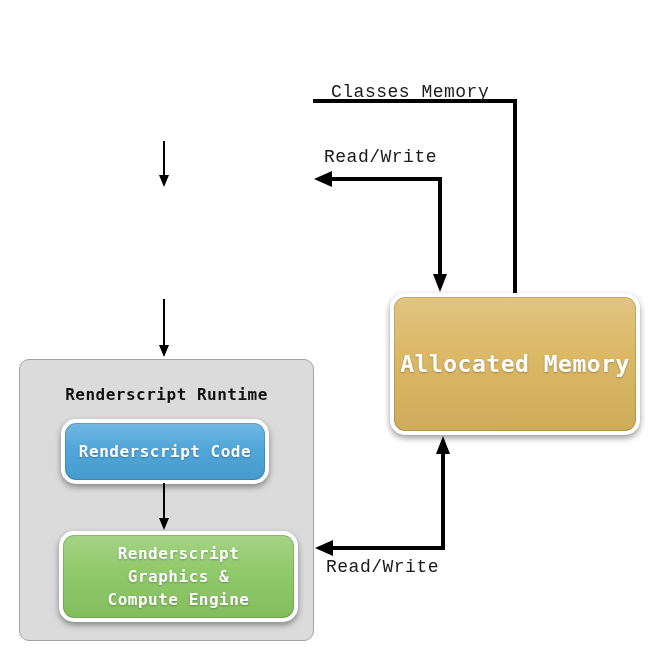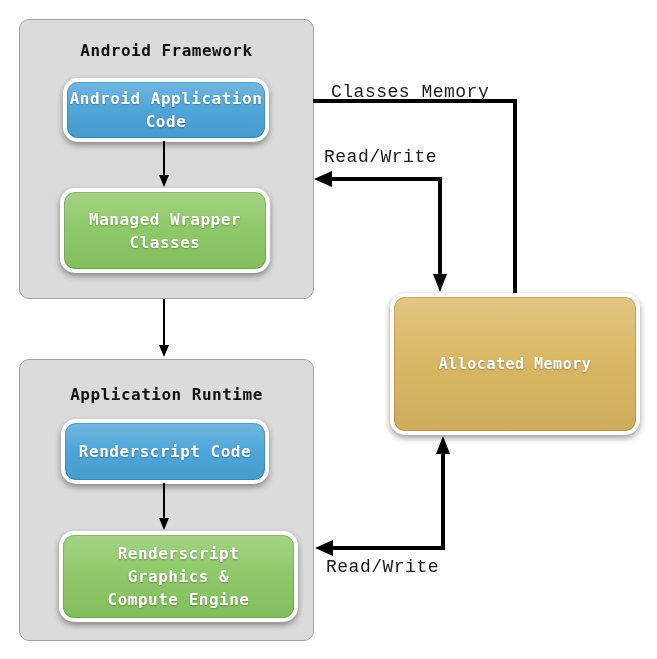--- a/index.html
+++ b/index.html
@@ -60,21 +60,21 @@
     text-shadow: 0 1px 2px rgba(0,0,0,0.28);
   }
   .node-blue  { background-color: var(--blue); }
   .node-green { background-color: var(--green); }
   .node-gold  { background-color: var(--gold); }
 
   .node-app-code  { left: 43px; top: 58px;  width: 206px; height: 64px; }
   .node-wrapper   { left: 40px; top: 168px; width: 210px; height: 85px; }
   .node-rs-code   { left: 41px; top: 59px;  width: 208px; height: 65px; }
   .node-engine    { left: 39px; top: 171px; width: 239px; height: 91px; }
-  .node-memory    { left: 390px; top: 293px; width: 250px; height: 142px; font-size: 15px; }
+  .node-memory    { left: 390px; top: 293px; width: 250px; height: 142px; font-size: 23px; }
 
   
   svg.wires {
     position: absolute;
     left: 0; top: 0;
     width: 657px;
     height: 659px;
     pointer-events: none;
   }
   .wire  { stroke: var(--arrow); stroke-width: 4px; fill: none; }
@@ -92,30 +92,23 @@
   }
   .lbl-allocate { left: 331px; top: 82px; }
   .lbl-rw-top   { left: 324px; top: 147px; }
   .lbl-rw-bot   { left: 326px; top: 557px; }
 </style>
 </head>
 <body>
 
 <div class="canvas">
 
-  <div class="group group-framework">
-    <div class="group-title">Android Framework</div>
-    <div class="node node-blue node-app-code">Android Application
-Code</div>
-    <div class="node node-green node-wrapper">Managed Wrapper
-Classes</div>
-  </div>
 
   <div class="group group-runtime">
-    <div class="group-title">Application Runtime</div>
+    <div class="group-title">Renderscript Runtime</div>
     <div class="node node-blue node-rs-code">Renderscript Code</div>
     <div class="node node-green node-engine">Renderscript
 Graphics &amp;
 Compute Engine</div>
   </div>
 
   <div class="node node-gold node-memory">Allocated Memory</div>
 
   <svg class="wires" viewBox="0 0 657 659">
 

